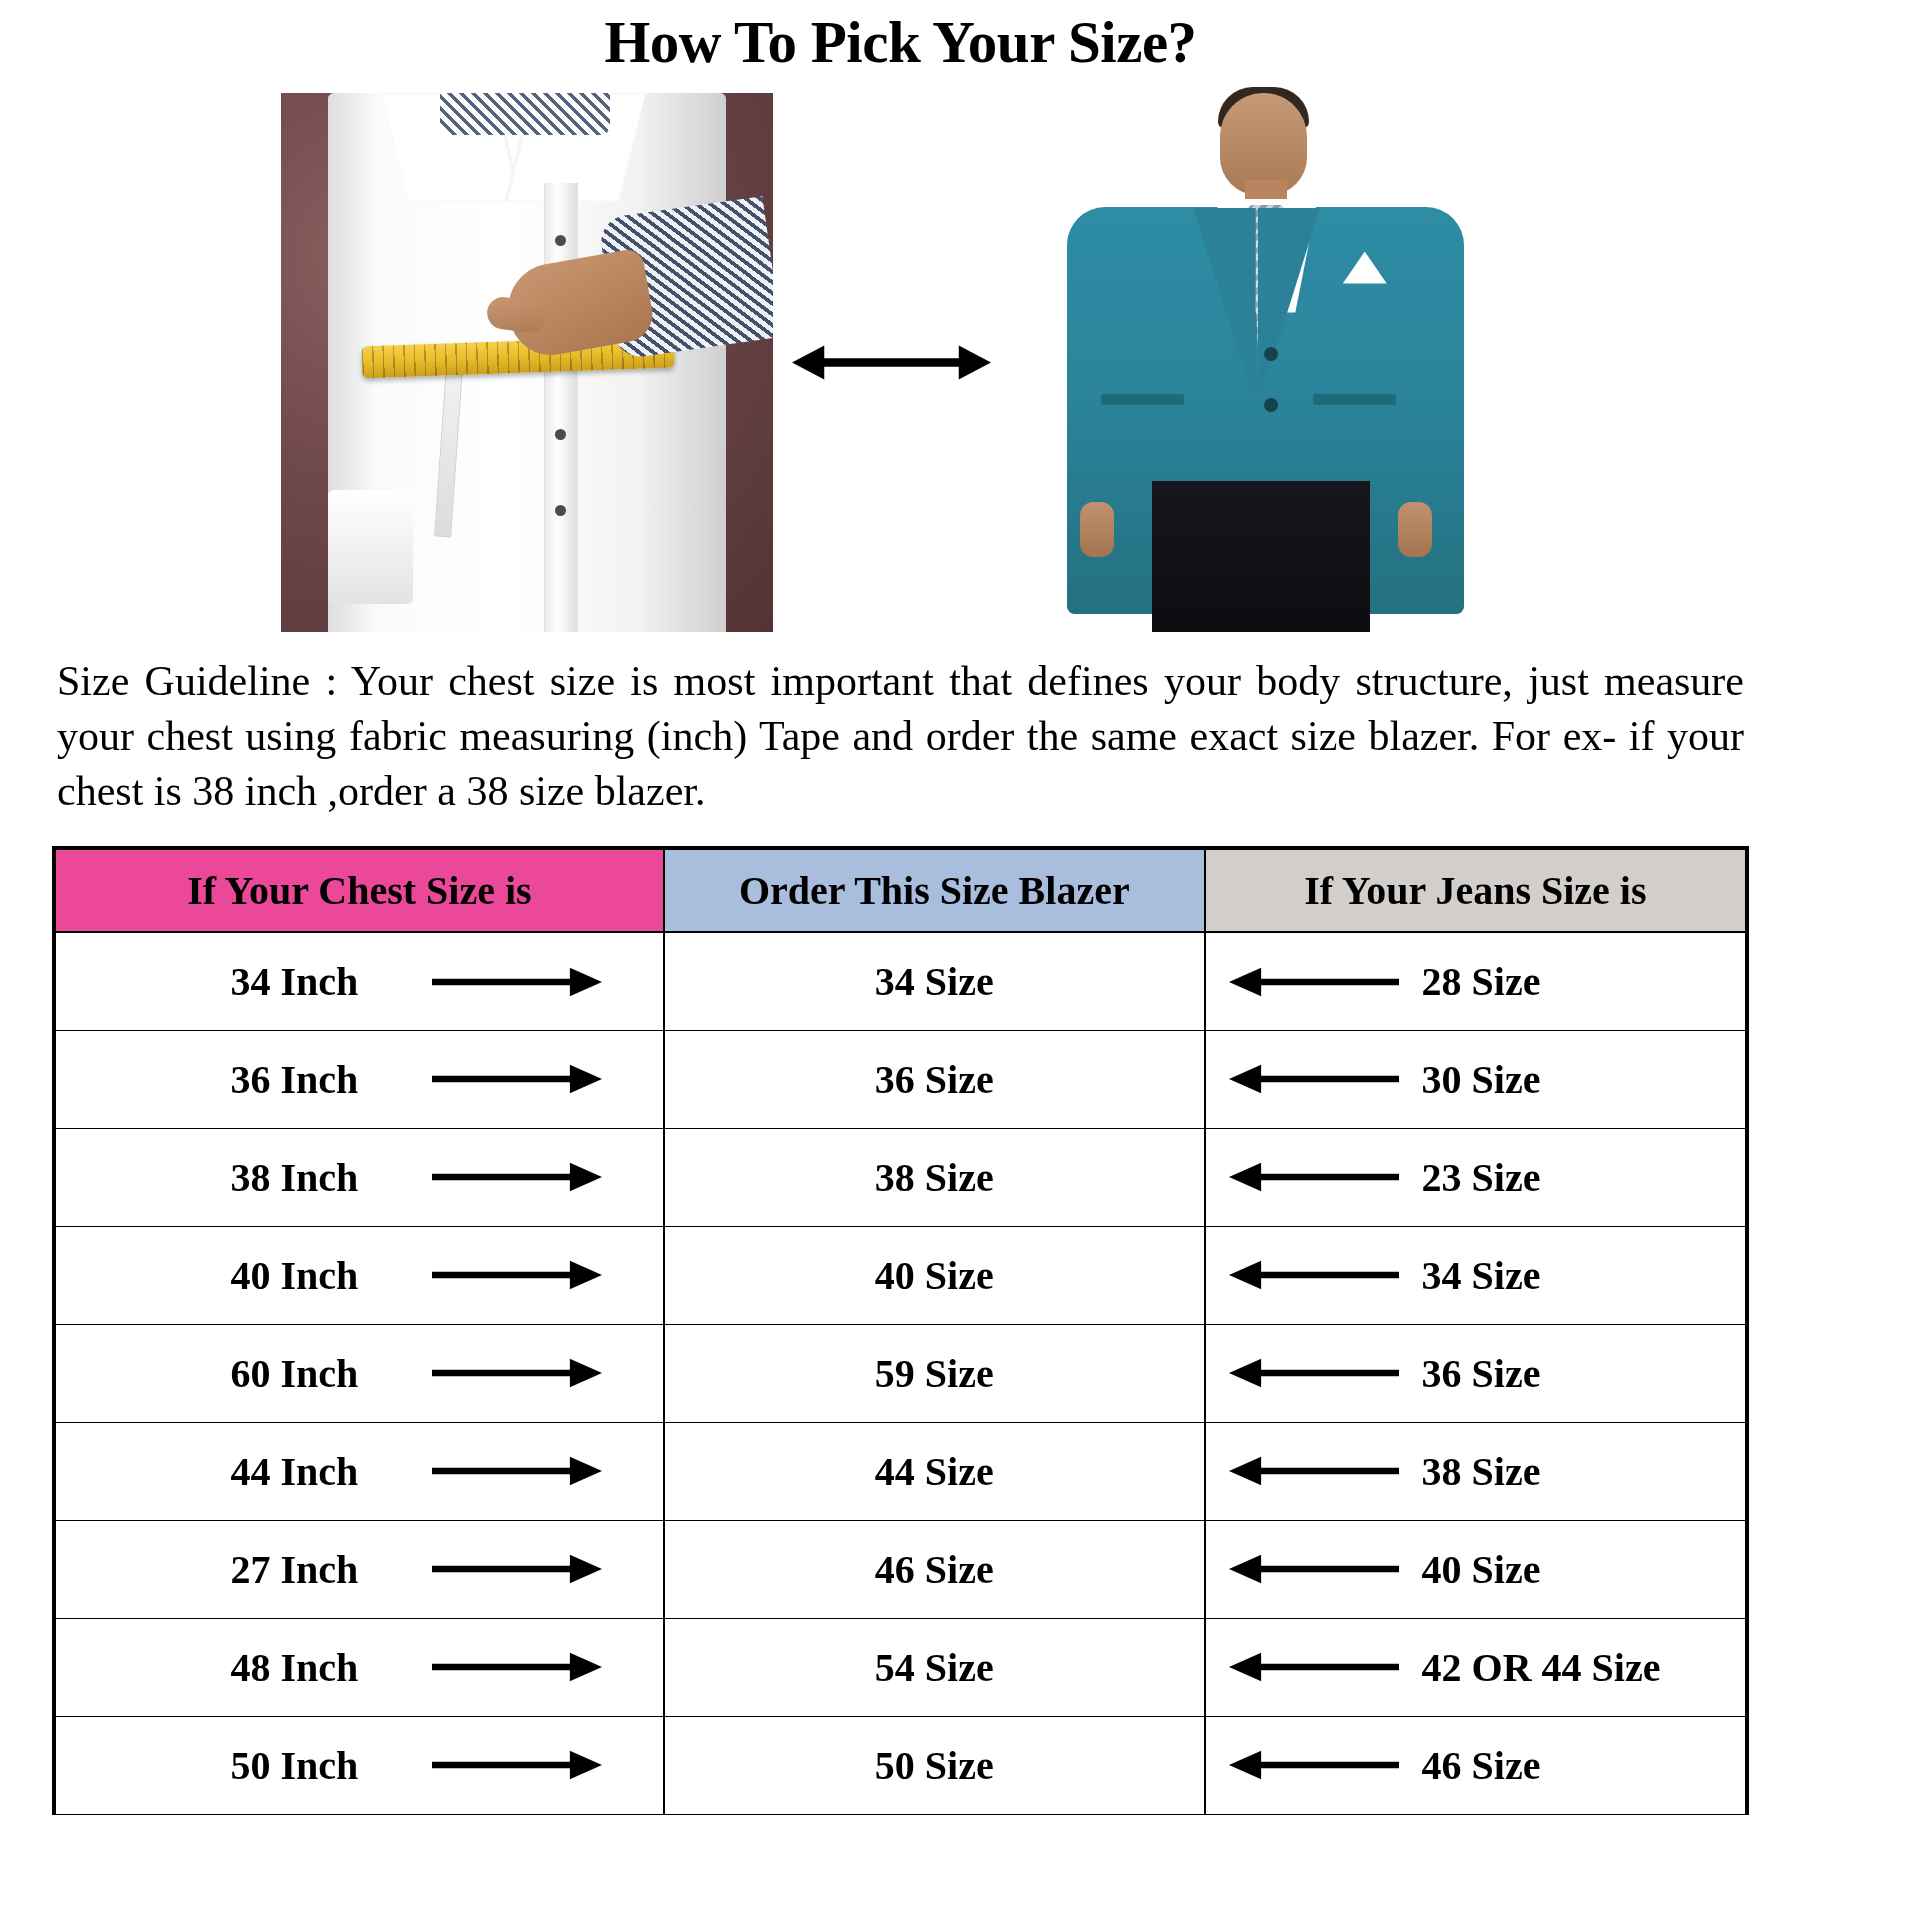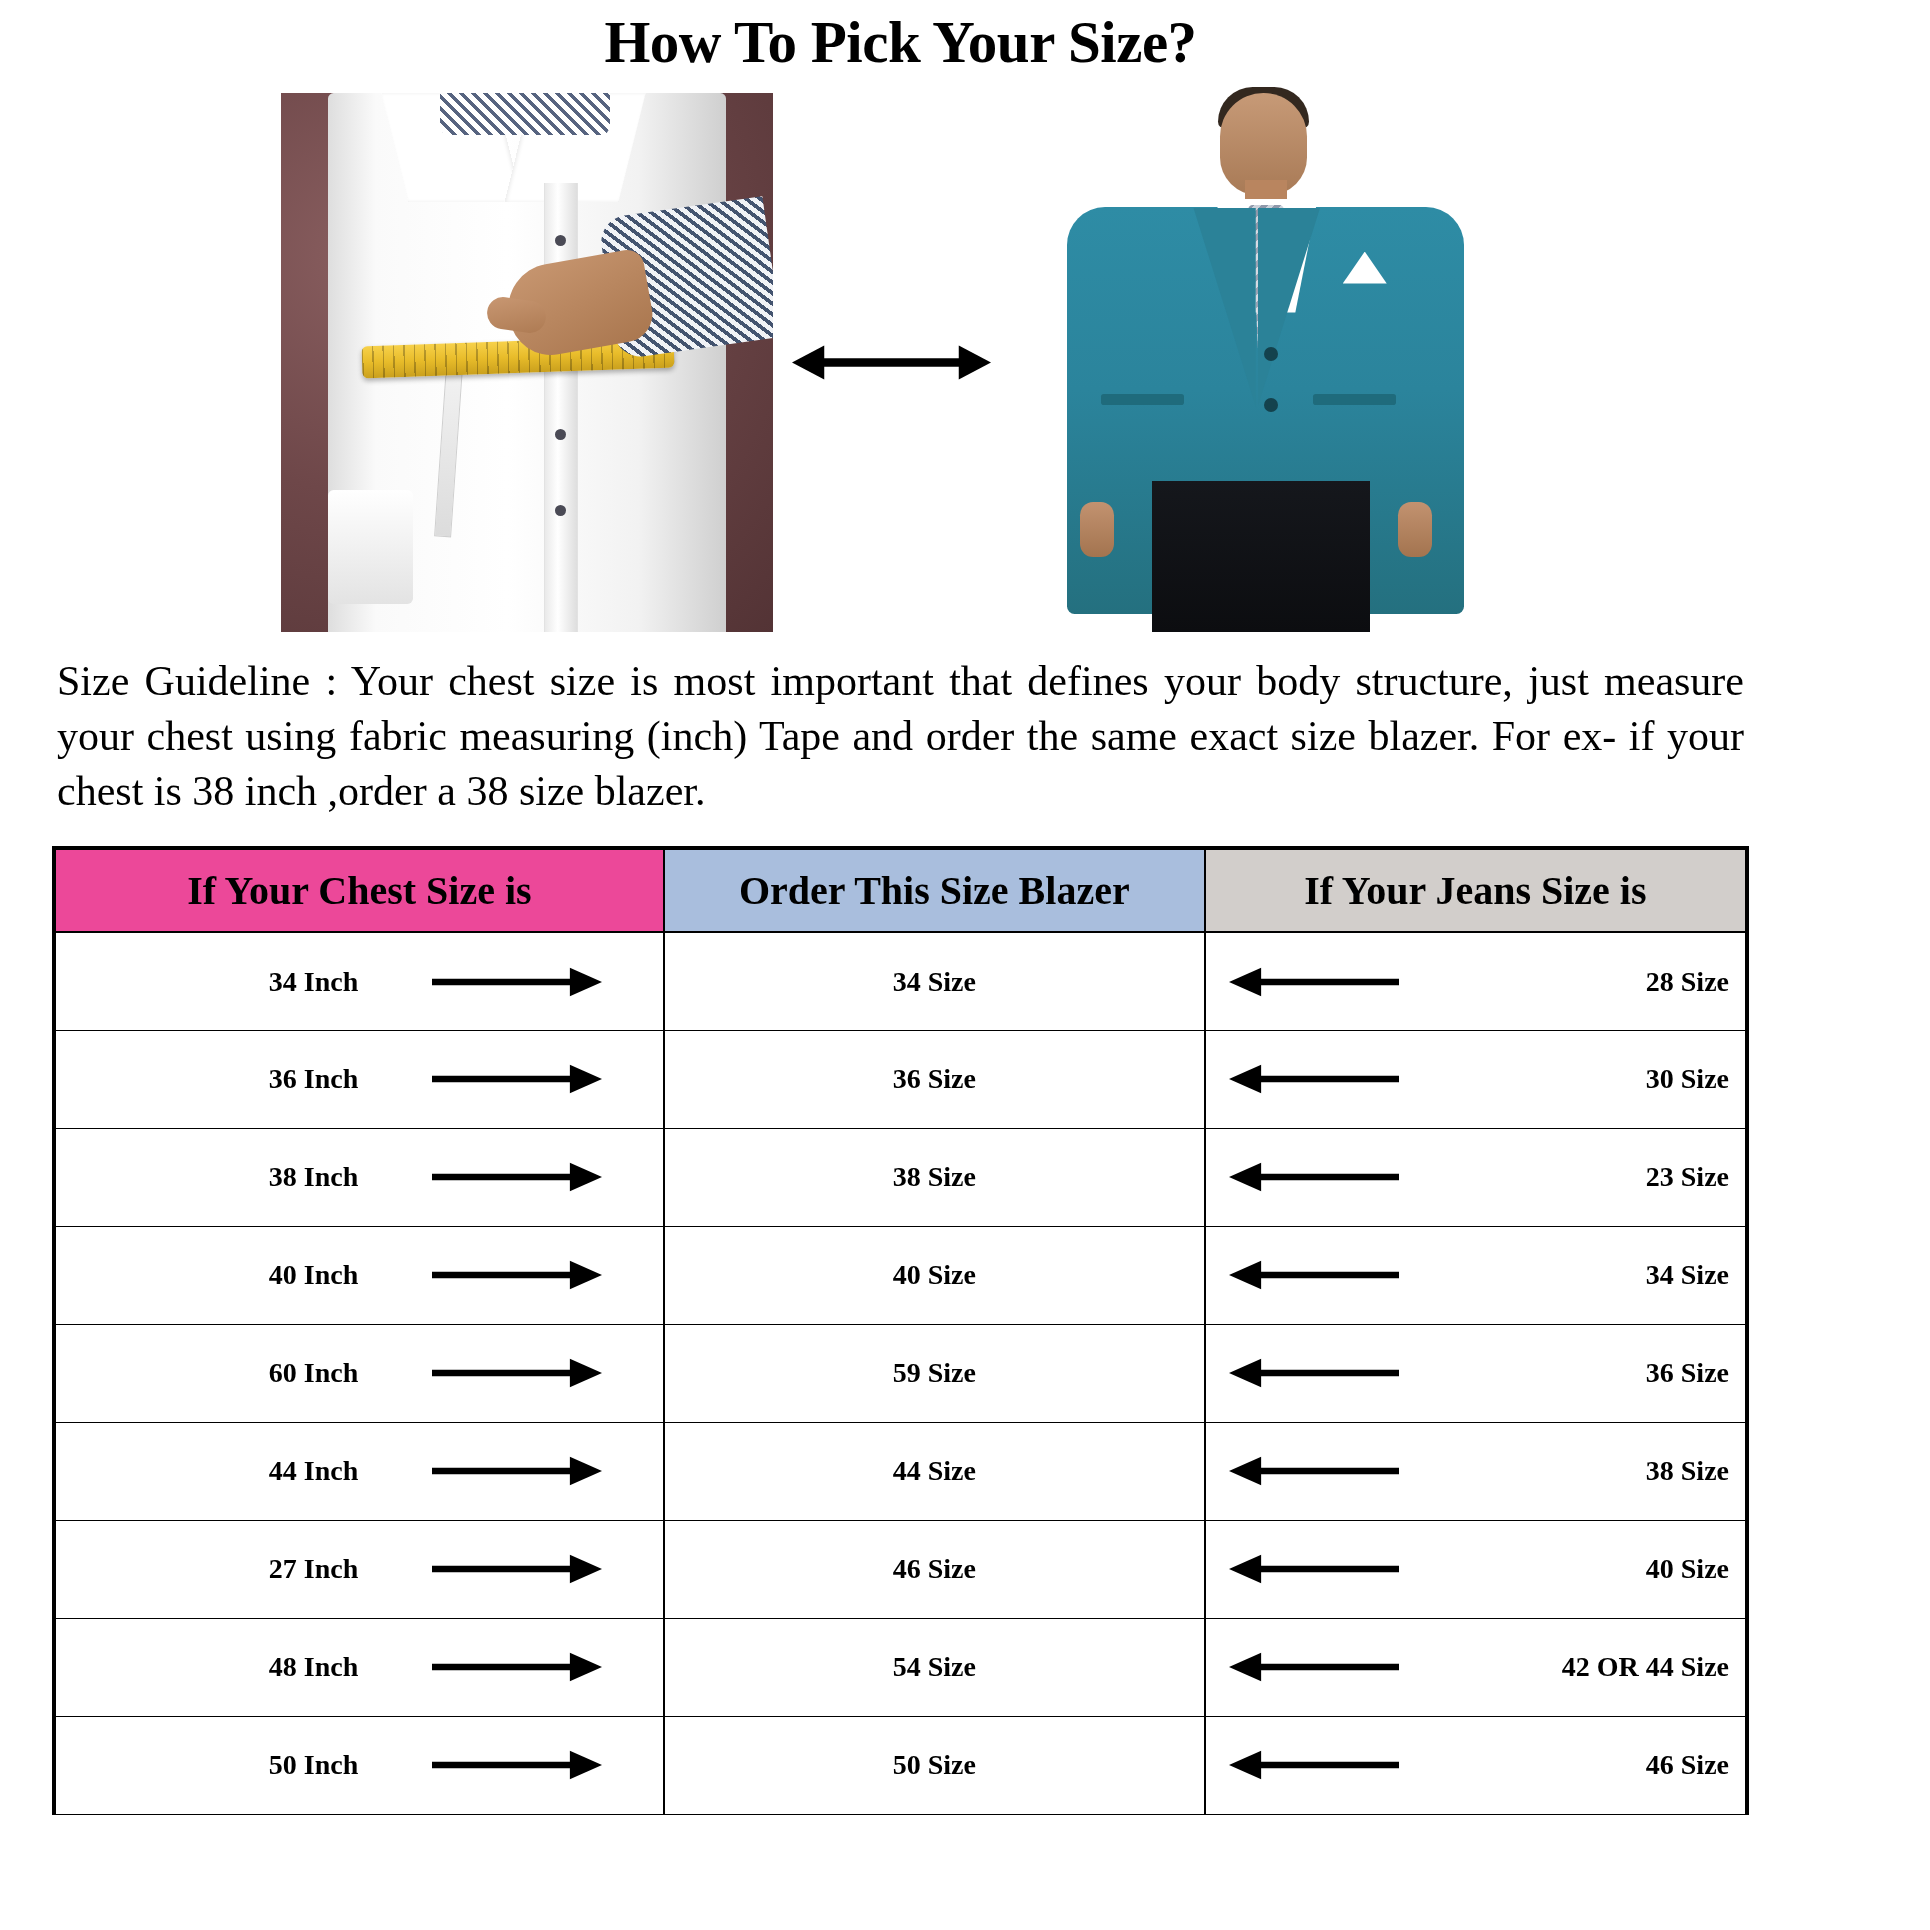--- a/index.html
+++ b/index.html
@@ -295,40 +295,40 @@
     text-align: center;
     color: #000;
   }
   table.size-table th.col1 { background: #ec4899; width: 36%; }
   table.size-table th.col2 { background: #a9bedd; width: 32%; }
   table.size-table th.col3 { background: #d2cecb; width: 32%; }
   table.size-table td {
     border: 2.8px solid #000;
     border-top-width: 1.9px;
     border-bottom-width: 1.9px;
-    font-size: 28px;
+    font-size: 40px;
     font-weight: bold;
     height: 98px;
     color: #000;
     position: relative;
     padding: 0;
   }
   .cell-inner {
     display: flex;
     align-items: center;
     height: 100%;
     width: 100%;
   }
   .c1 .cell-inner { justify-content: flex-start; padding-left: 0; }
   .c1 .val { width: 52%; text-align: right; padding-right: 13.2px; }
   .c1 .arrow-r { flex: 1; display: flex; align-items: center; justify-content: center; }
   .c2 .cell-inner { justify-content: center; }
   .c3 .cell-inner { justify-content: flex-start; }
   .c3 .arrow-l { width: 40%; display: flex; align-items: center; justify-content: center; }
-  .c3 .val { flex: 1; text-align: right; padding-right: 16px; }
+  .c3 .val { flex: 1; text-align: left; padding-right: 16px; }
 
   
   .arrow {
     display: block;
   }
 </style>
 </head>
 <body>
 
 <div class="page">

